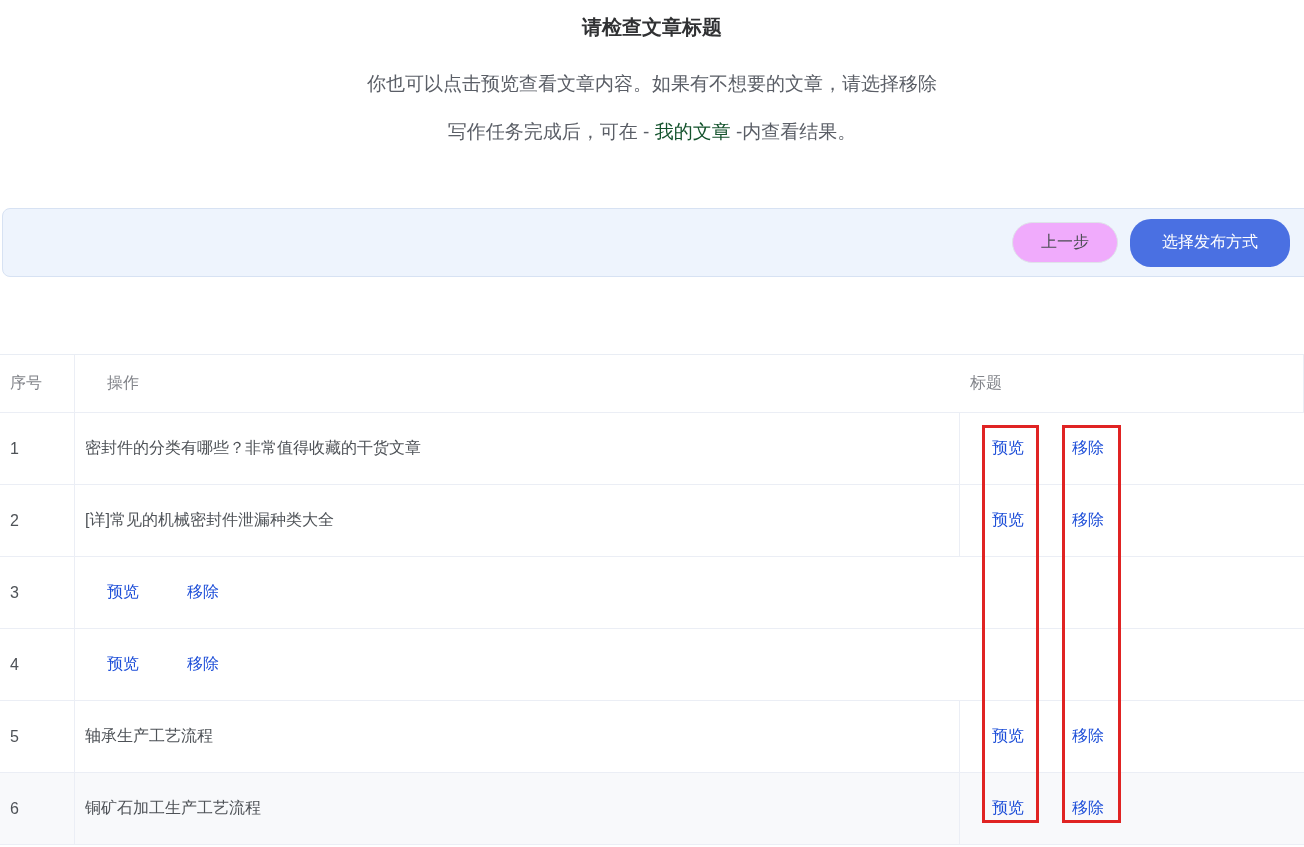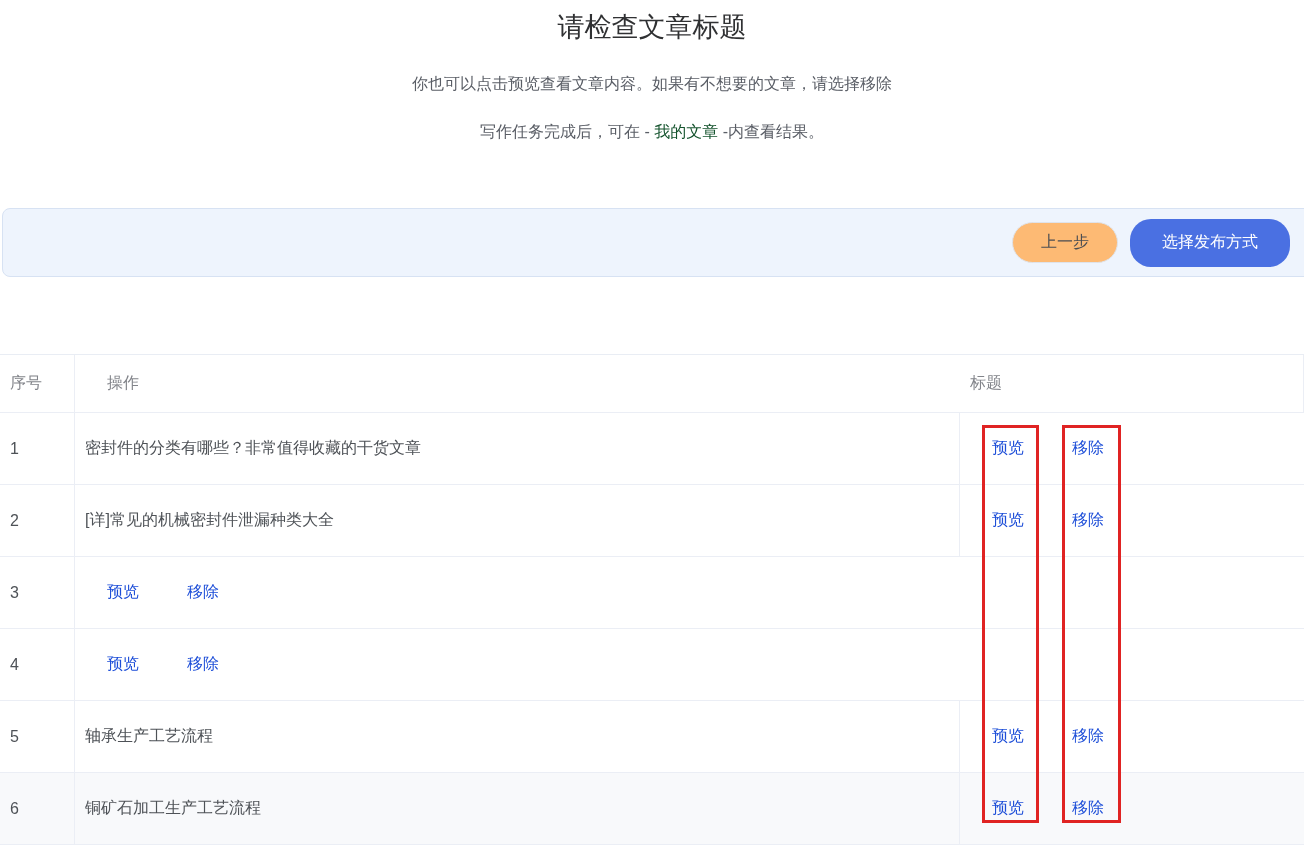--- a/index.html
+++ b/index.html
@@ -9,28 +9,28 @@
     overflow: hidden;
     position: relative;
     background: #ffffff;
     font-family: "Liberation Sans", "DejaVu Sans", sans-serif;
   }
 
   
   .page-head { text-align: center; padding-top: 10px; }
   .page-title {
     margin: 0;
-    font-size: 27px;
+    font-size: 20px;
     line-height: 34px;
-    font-weight: 400;
+    font-weight: 700;
     color: #303133;
   }
   .page-sub {
     margin: 26px 0 0;
-    font-size: 16px;
+    font-size: 19px;
     line-height: 28px;
     color: #5a5e66;
   }
   .page-sub2 { margin-top: 20px; }
   .inline-link {
     color: #14532d;
     text-decoration: none;
     cursor: pointer;
   }
 
@@ -56,21 +56,21 @@
     font-family: inherit;
     border-radius: 21px;
     cursor: pointer;
     display: inline-flex;
     align-items: center;
     justify-content: center;
   }
   .btn-prev {
     height: 41px;
     padding: 0 28px;
-    background: #fdba74;
+    background: #f0abfc;
     border: 1px solid #dfe3ea;
     color: #4a4d52;
   }
   .btn-primary {
     height: 48px;
     padding: 0 32px;
     background: #4a70e2;
     border: none;
     color: #ffffff;
   }

